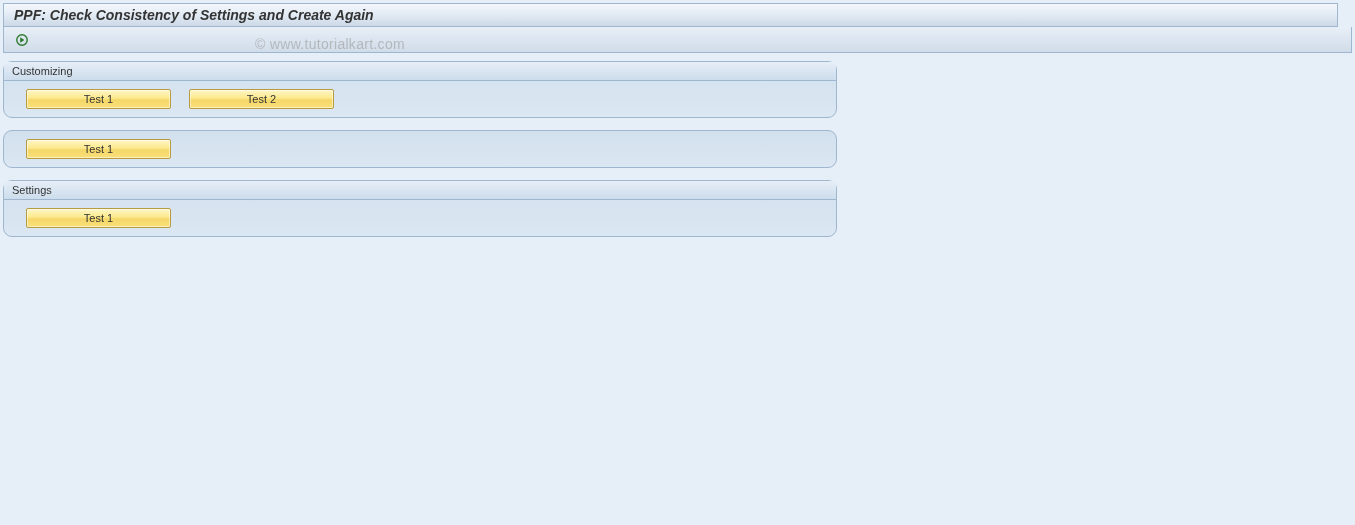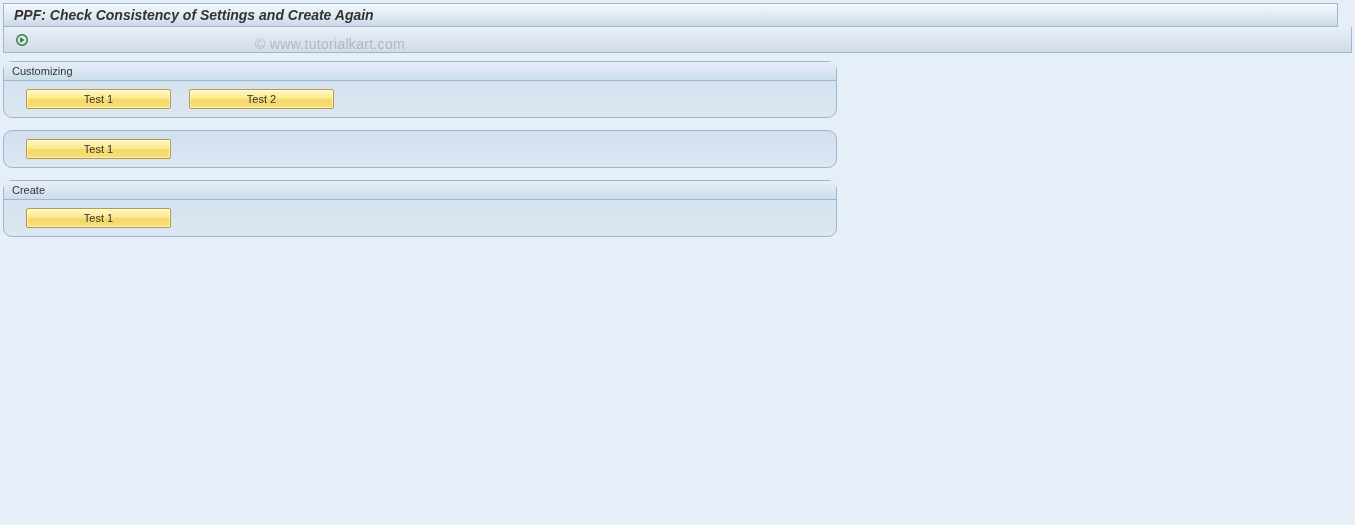--- a/index.html
+++ b/index.html
@@ -132,21 +132,21 @@
 
   <div class="group-box">
     <div class="group-body">
       <div class="sap-button">
         <span>Test 1</span>
       </div>
     </div>
   </div>
 
   <div class="group-box">
-    <div class="group-title">Create</div>
+    <div class="group-title">Settings</div>
     <div class="group-body">
       <div class="sap-button">
         <span>Test 1</span>
       </div>
     </div>
   </div>
 
 </div>
 
 <div class="watermark">© www.tutorialkart.com</div>

